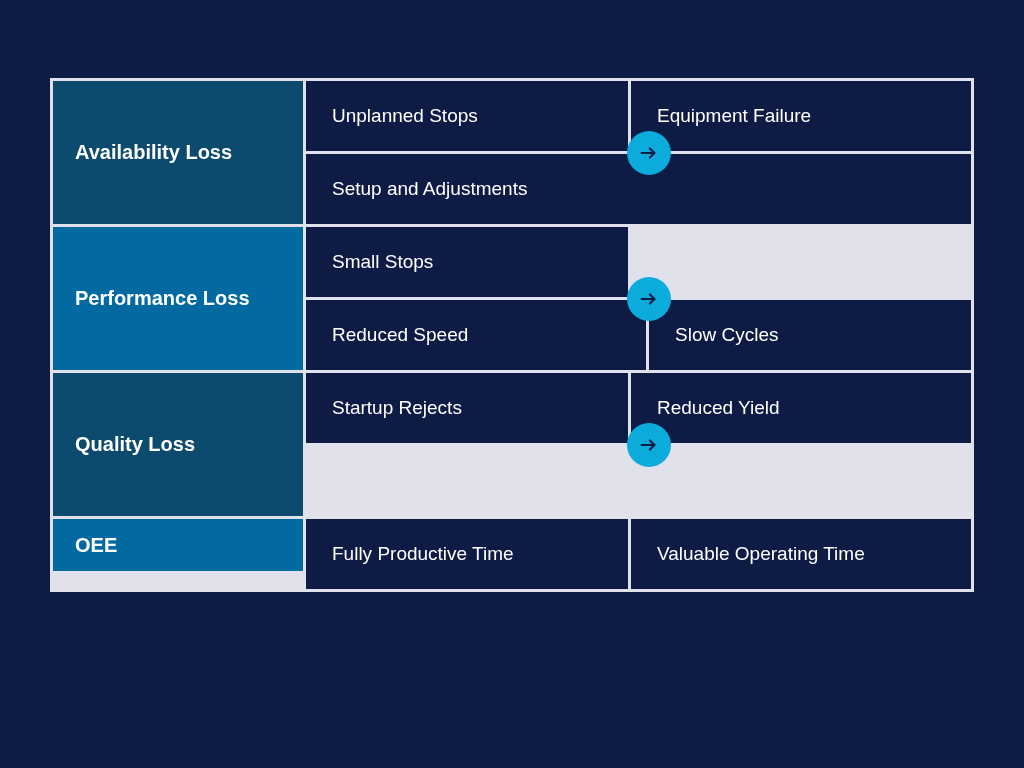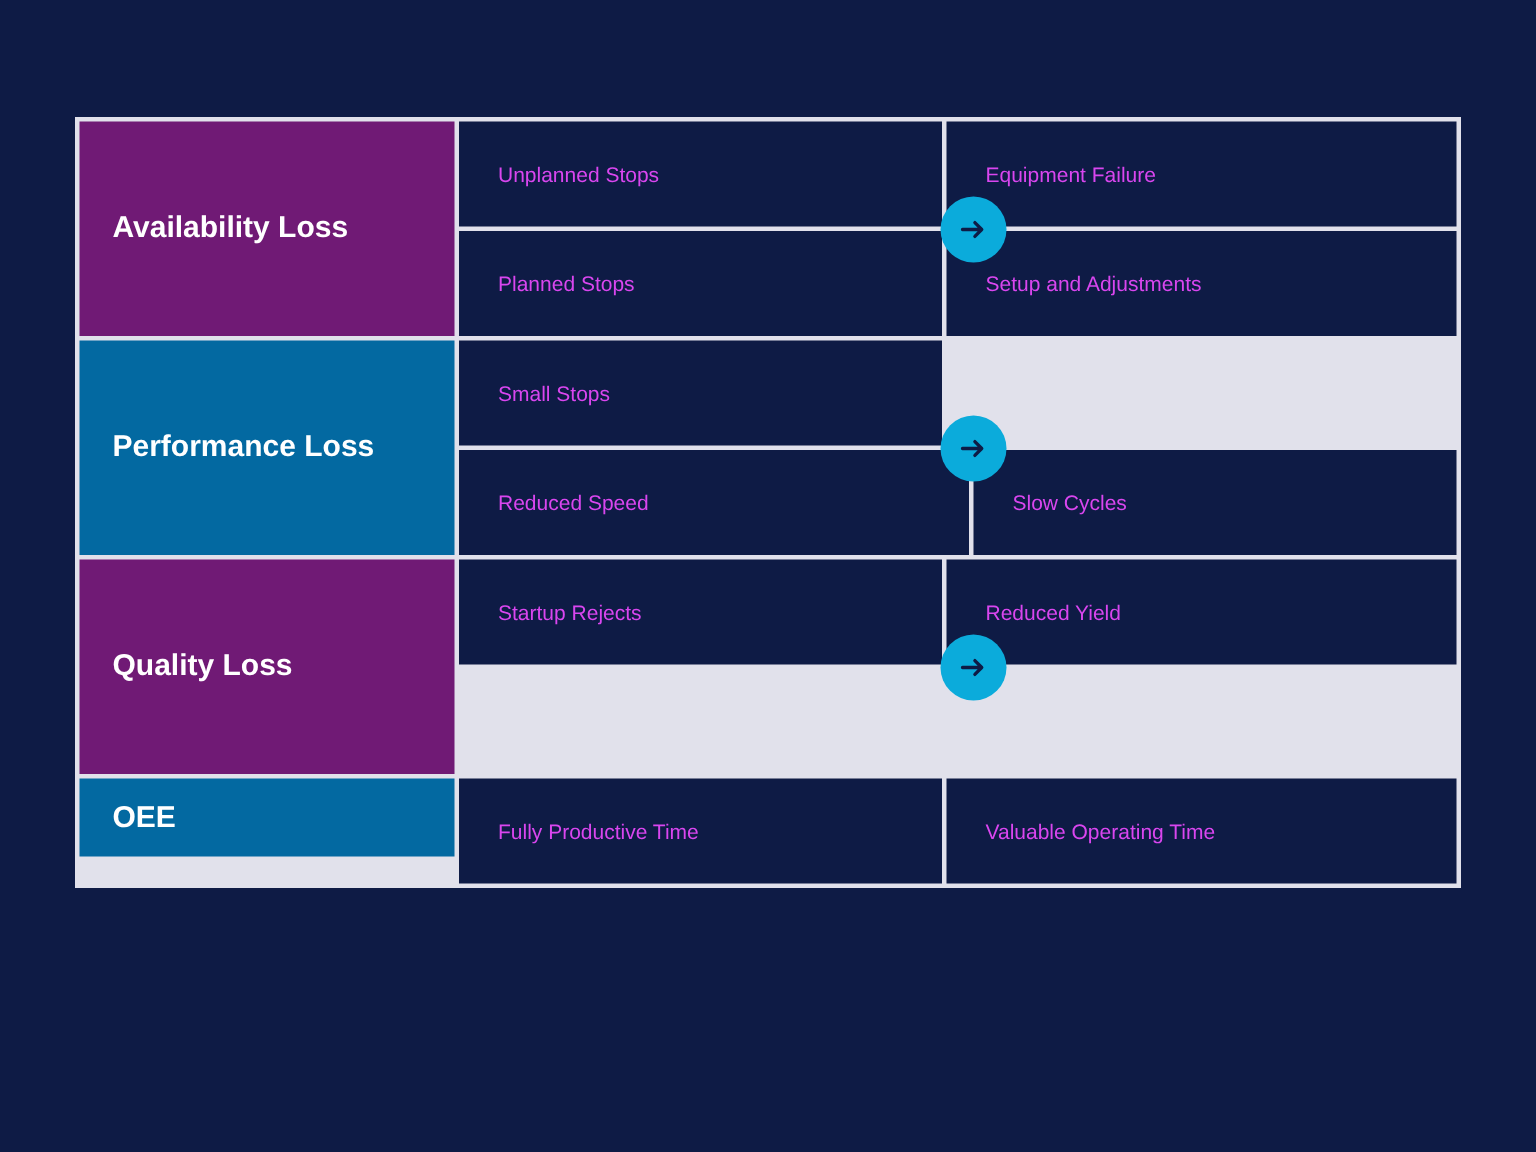--- a/index.html
+++ b/index.html
@@ -30,41 +30,41 @@
     position: relative;
   }
   .cat {
     width: 250px;
     display: flex;
     align-items: center;
     padding-left: 22px;
     font-size: 20px;
     font-weight: 600;
   }
-  .cat.bright { background: #701a75; color: #ffffff; }
+  .cat.bright { background: #0c4a6e; color: #ffffff; }
   .cat.dark   { background: #0369a1; color: #ffffff; }
   .rhs {
     flex: 1;
     display: flex;
     flex-direction: column;
     gap: 3px;
   }
   .line {
     display: flex;
     gap: 3px;
     height: 70px;
   }
   .cell {
     background: #0e1b45;
     display: flex;
     align-items: center;
     padding-left: 26px;
-    font-size: 14px;
+    font-size: 19px;
     font-weight: 400;
-    color: #d946ef;
+    color: #ffffff;
   }
   .cell.left  { width: 322px; }
   .cell.right { flex: 1; text-align: center; }
   .row.single .cat { height: 52px; }
   .row.double .cat { height: 143px; }
   .arrow-badge {
     position: absolute;
     left: 574px;
     top: 50%;
     transform: translateY(-50%);
@@ -92,23 +92,20 @@
       <div class="rhs">
         <div class="line">
           <div class="cell left">
             <span>Unplanned Stops</span>
           </div>
           <div class="cell right">
             <span>Equipment Failure</span>
           </div>
         </div>
         <div class="line">
-          <div class="cell left">
-            <span>Planned Stops</span>
-          </div>
           <div class="cell right">
             <span>Setup and Adjustments</span>
           </div>
         </div>
       </div>
       <div class="arrow-badge">
         <svg width="22" height="22" viewBox="0 0 24 24" fill="none">
           <path d="M4 12h14M13 7l5 5-5 5" stroke="#0e1b45" stroke-width="2.4" stroke-linecap="round" stroke-linejoin="round"></path>
         </svg>
       </div>

